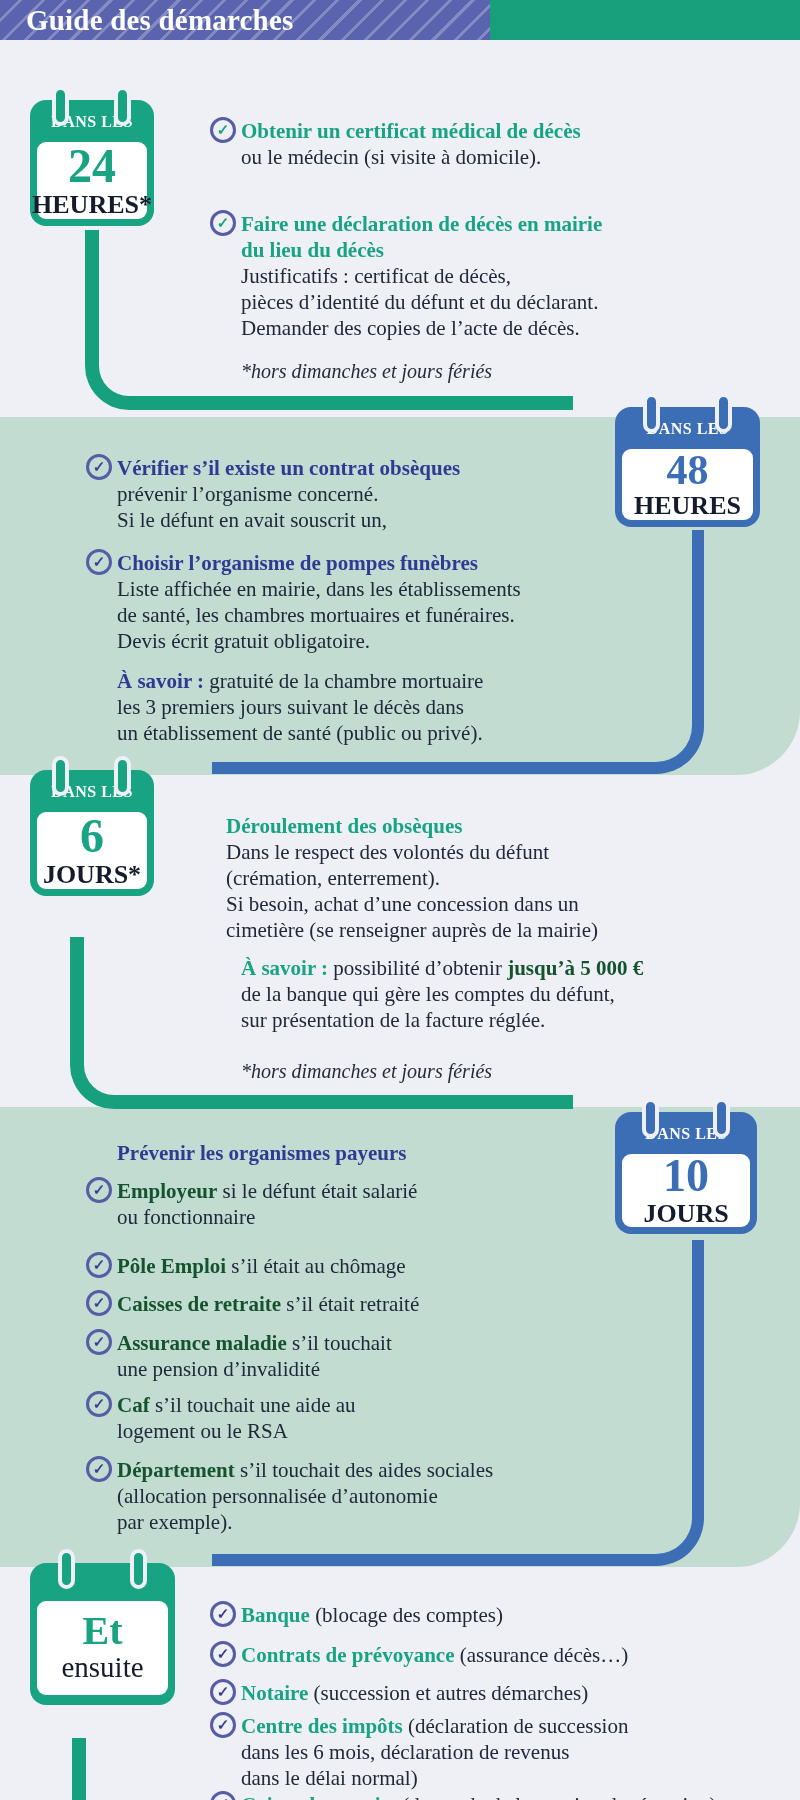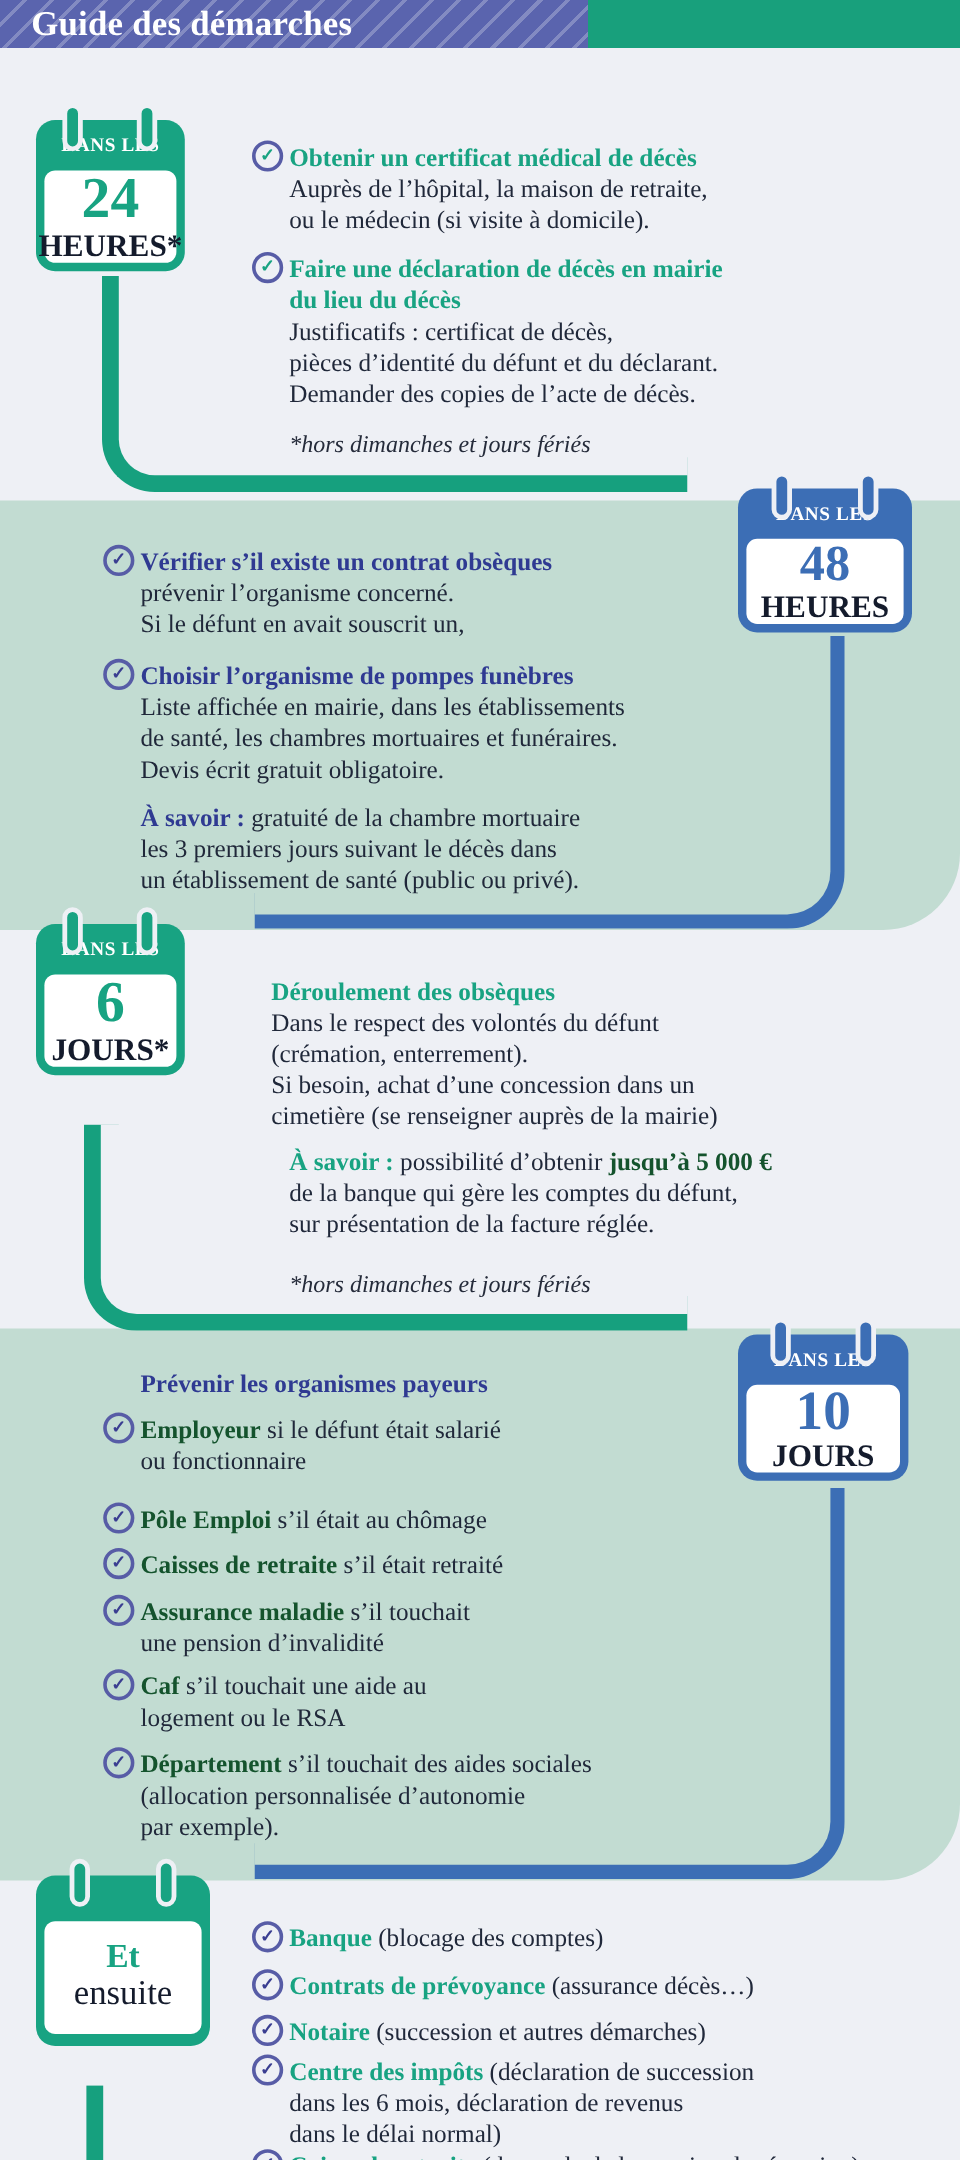--- a/index.html
+++ b/index.html
@@ -92,21 +92,20 @@
       <div class="cal-value" style="font-size:48px;">24</div>
       <div class="cal-unit">HEURES*</div>
     </div>
   </div>
 
   <div class="row" style="left:241px;top:118px;">
     <span class="check teal">
         <span>✓</span>
       </span>
     <div class="t-green">Obtenir un certificat médical de décès</div>
-    <div class="body">Auprès de l’hôpital, la maison de retraite,</div>
     <div class="body">ou le médecin (si visite à domicile).</div>
   </div>
   <div class="row" style="left:241px;top:211px;">
     <span class="check teal">
         <span>✓</span>
       </span>
     <div class="t-green">Faire une déclaration de décès en mairie</div>
     <div class="t-green">du lieu du décès</div>
     <div class="body">Justificatifs : certificat de décès,</div>
     <div class="body">pièces d’identité du défunt et du déclarant.</div>
@@ -222,21 +221,21 @@
       </span>
     <div><span class="b-dark">Département</span><span class="body"> s’il touchait des aides sociales</span></div>
     <div class="body">(allocation personnalisée d’autonomie</div>
     <div class="body">par exemple).</div>
   </div>
 
   <div class="cal green" style="left:30px;top:1563px;width:145px;height:142px;">
     <span class="ring" style="left:28px;"></span>
     <span class="ring" style="left:100px;"></span>
     <div class="cal-inner" style="top:38px;bottom:10px;">
-      <div class="cal-value" style="font-size:28px;">Et</div>
+      <div class="cal-value" style="font-size:40px;">Et</div>
       <div class="cal-unit" style="font-size:29px;font-weight:500;">ensuite</div>
     </div>
   </div>
 
   <div class="row" style="left:241px;top:1602px;">
     <span class="check navy">
         <span>✓</span>
       </span>
     <div><span class="t-green">Banque</span><span class="body"> (blocage des comptes)</span></div>
   </div>

